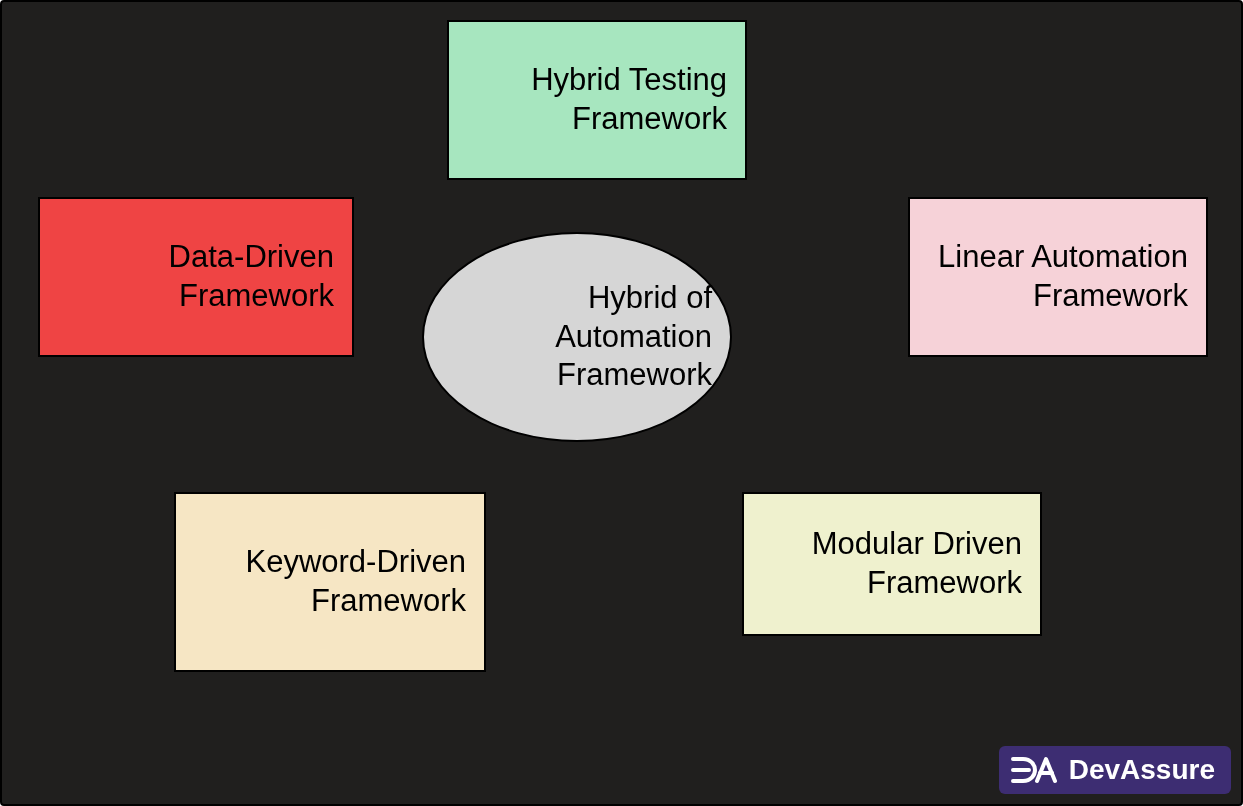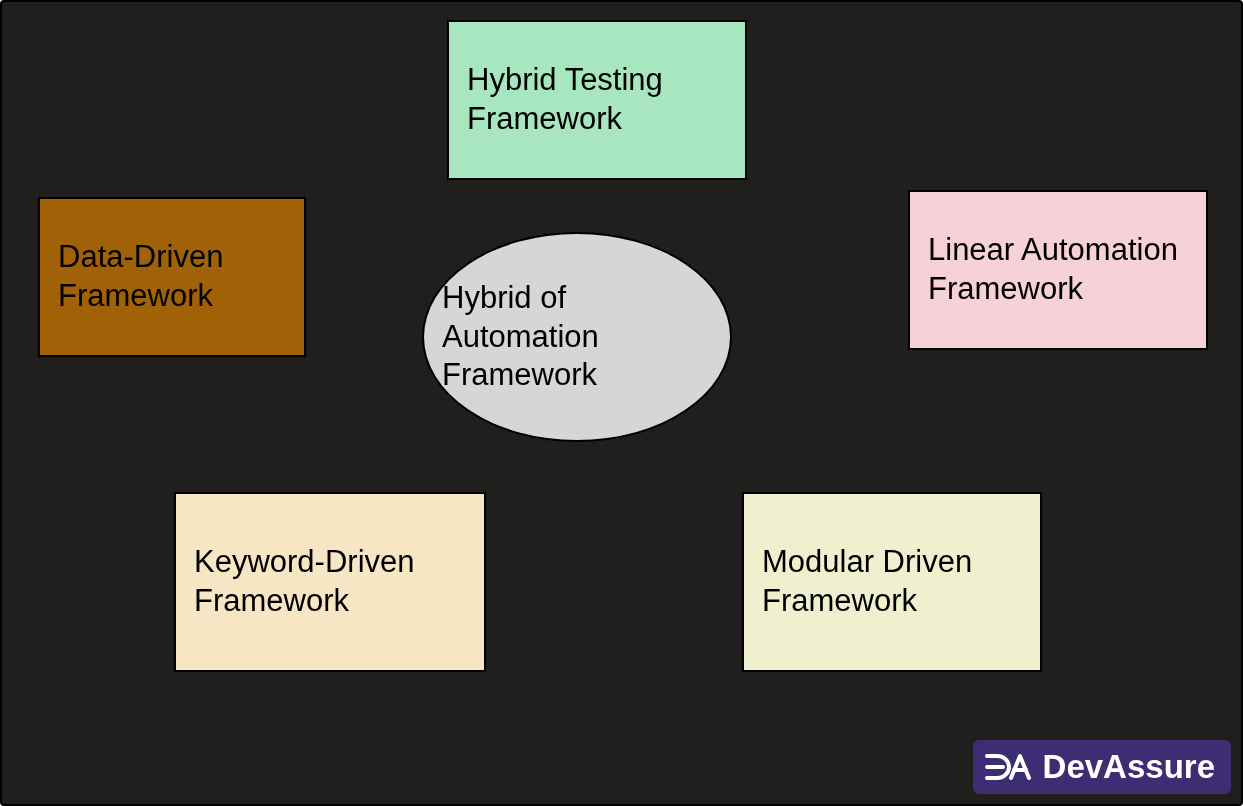--- a/index.html
+++ b/index.html
@@ -16,21 +16,21 @@
     background: #201f1e;
     border: 2px solid #000;
     border-radius: 4px;
   }
   .node {
     position: absolute;
     border: 2px solid #000;
     display: flex;
     align-items: center;
     justify-content: center;
-    text-align: left;
+    text-align: right;
     font-size: 31px;
     line-height: 1.25;
     color: #000;
     padding: 12px 18px;
   }
   .node.center {
     width: 310px;
     height: 210px;
     left: 420px;
     top: 230px;
@@ -38,54 +38,54 @@
     border-radius: 50%;
   }
   .node.hybrid {
     width: 300px;
     height: 160px;
     left: 445px;
     top: 18px;
     background: #a7e6bf;
   }
   .node.data-driven {
-    width: 268px;
+    width: 316px;
     height: 160px;
     left: 36px;
     top: 195px;
-    background: #a16207;
+    background: #ef4444;
   }
   .node.linear {
     width: 300px;
     height: 160px;
     left: 906px;
-    top: 188px;
+    top: 195px;
     background: #f6d2d8;
   }
   .node.keyword {
     width: 312px;
     height: 180px;
     left: 172px;
     top: 490px;
     background: #f6e6c4;
   }
   .node.modular {
     width: 300px;
-    height: 180px;
+    height: 144px;
     left: 740px;
     top: 490px;
     background: #eff1ce;
   }
   .watermark {
     position: absolute;
     right: 10px;
     bottom: 10px;
     background: #3d2d72;
     color: #fff;
-    font-size: 33px;
+    font-size: 28px;
     font-weight: 600;
     padding: 8px 16px 8px 12px;
     border-radius: 6px;
     display: flex;
     align-items: center;
     gap: 10px;
   }
   .watermark .logo {
     display: inline-flex;
     align-items: center;

